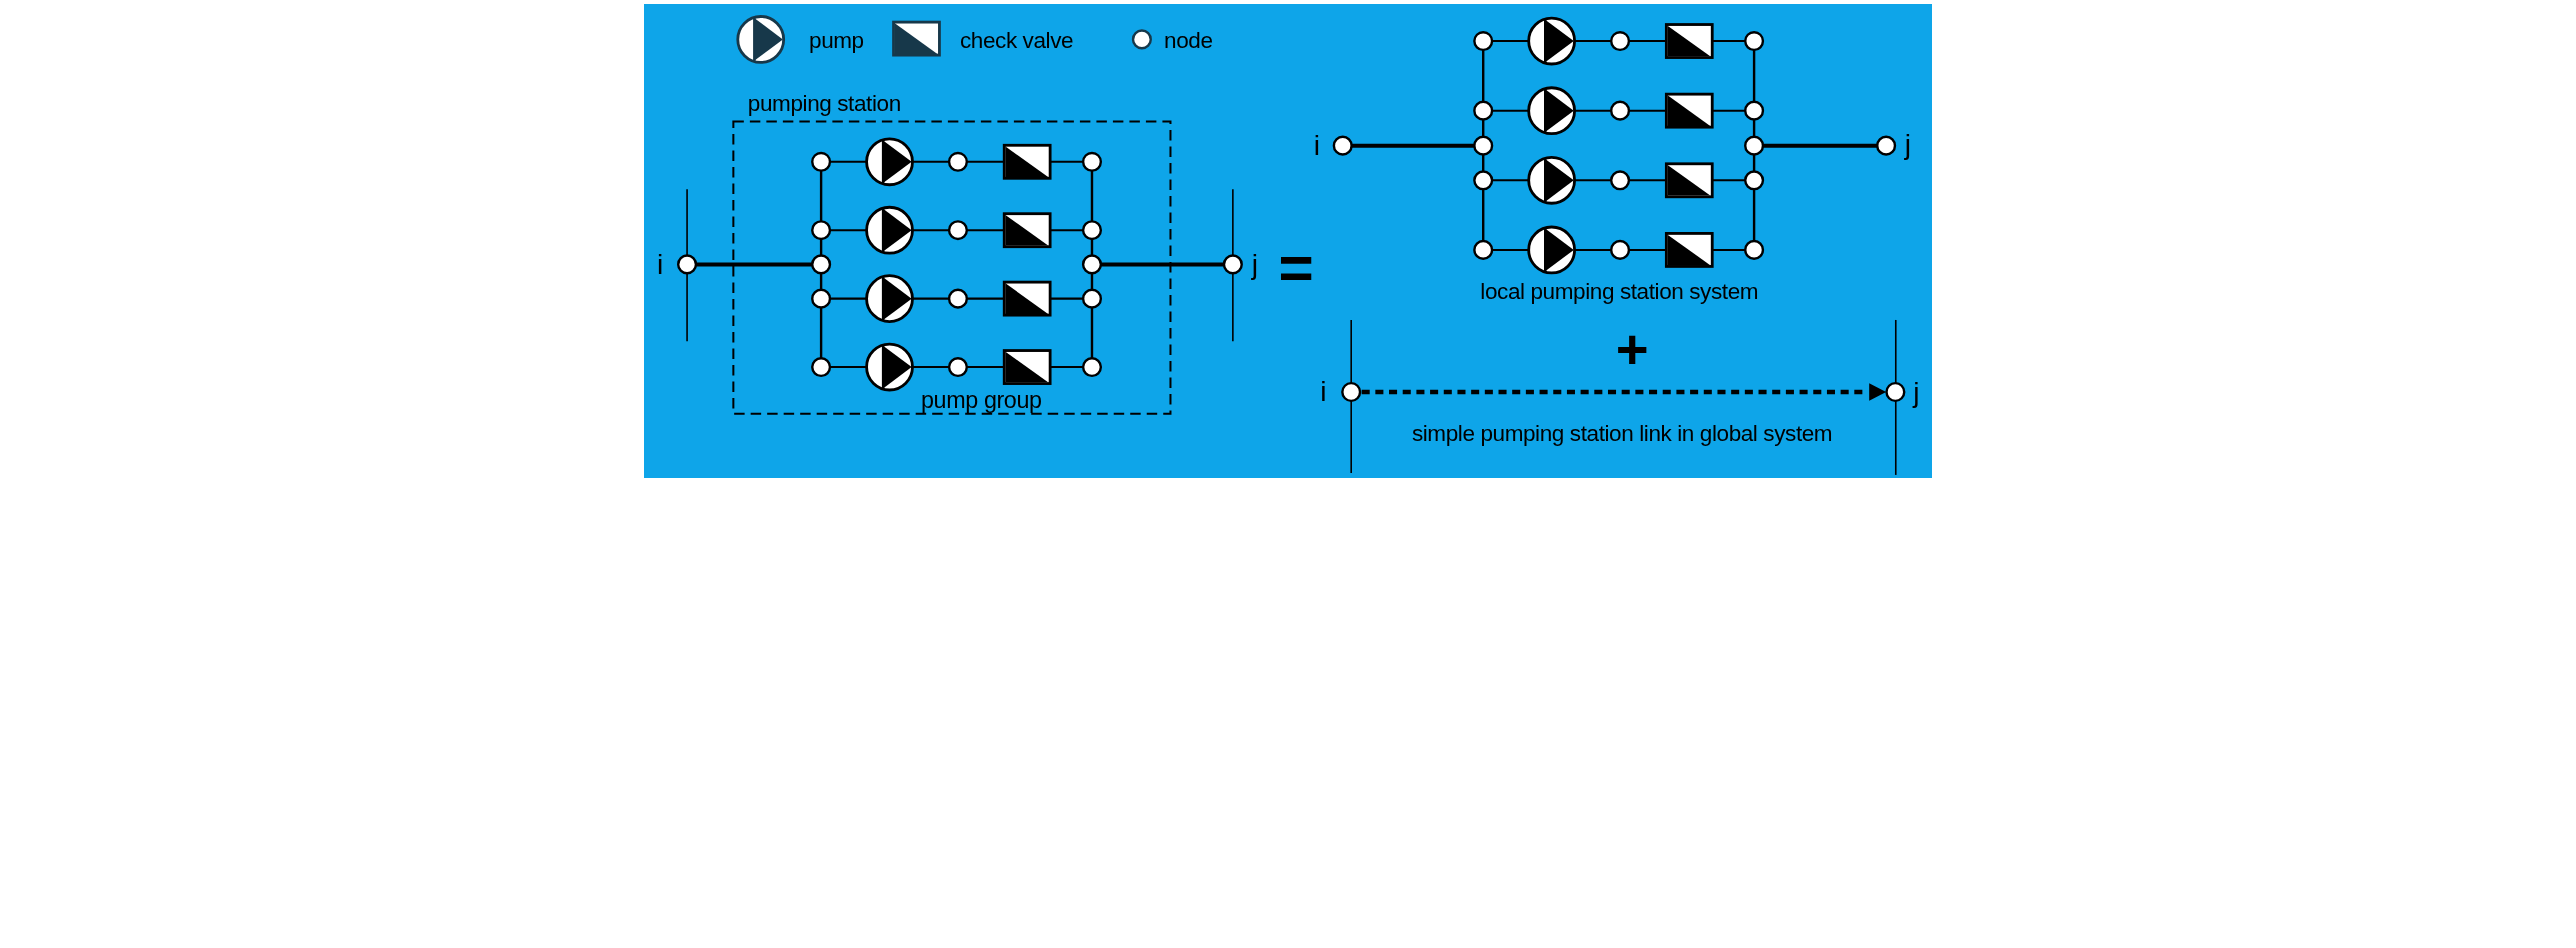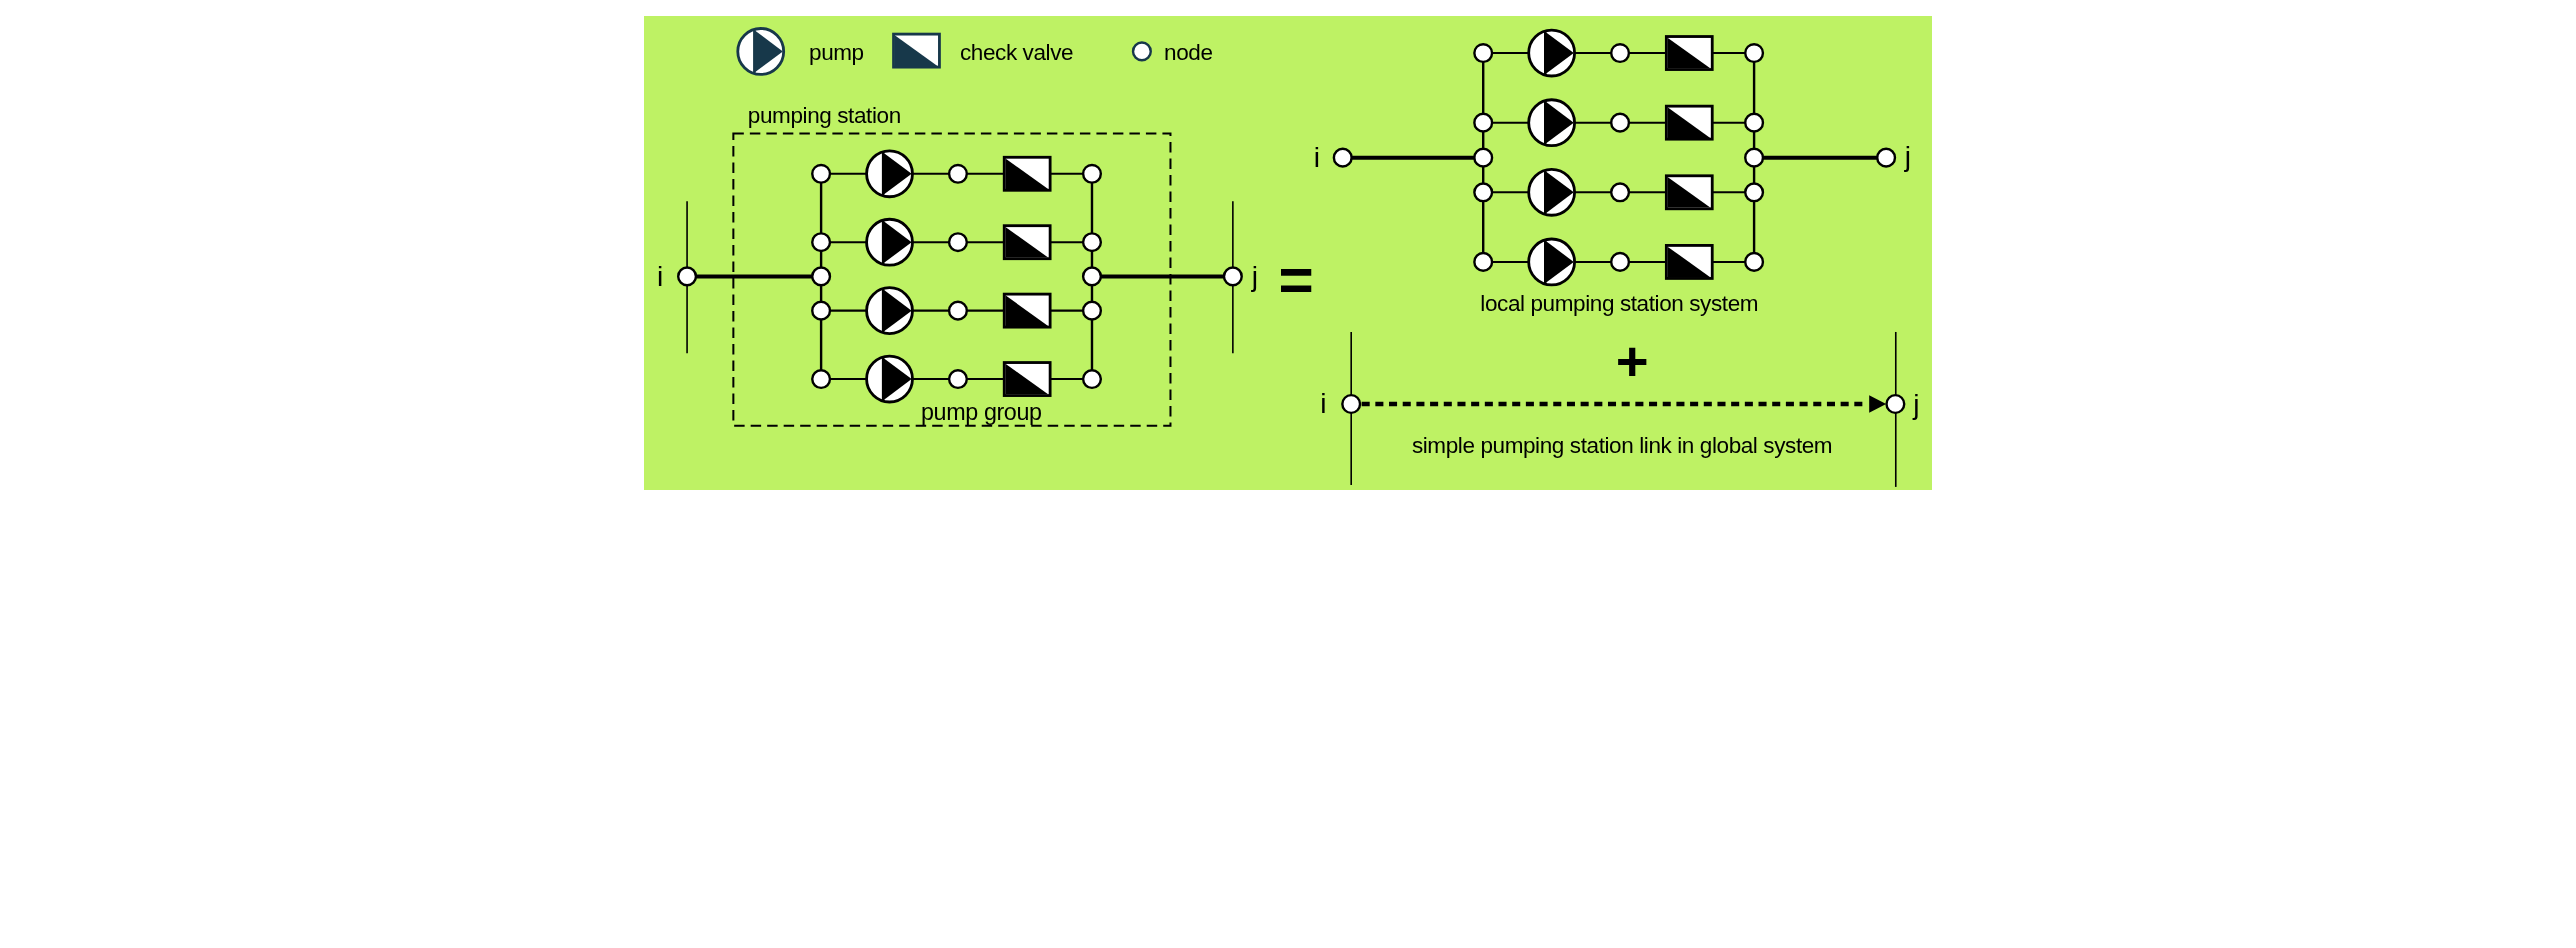--- a/index.html
+++ b/index.html
@@ -1,16 +1,16 @@
 <!DOCTYPE html>
 <html style="font-size:13px"><head>
 <meta charset="utf-8">
 <style>
   html,body{margin:0;padding:0;background:#ffffff;}
-  .stage{width:1288px;max-width:100%;margin:16px auto;background:#bef264;}
+  .stage{width:1288px;max-width:100%;margin:4px auto;background:#0ea5e9;}
   svg{display:block;width:100%;height:auto;}
   .ln{stroke:currentColor;fill:none;stroke-width:5;}
   .ln-thin{stroke-width:4;}
   .ln-manifold{stroke-width:6;}
   .ln-thick{stroke-width:10;}
   .ln-dashbox{stroke-width:5;stroke-dasharray:26 15;}
   .ln-dasharrow{stroke-width:11;stroke-dasharray:20 14;}
   text{font-family:"Liberation Sans",sans-serif;fill:#000;dominant-baseline:central;}
   .cap{font-size:56px;letter-spacing:-1px;}
   .cap-small{font-size:58px;letter-spacing:-1px;}

